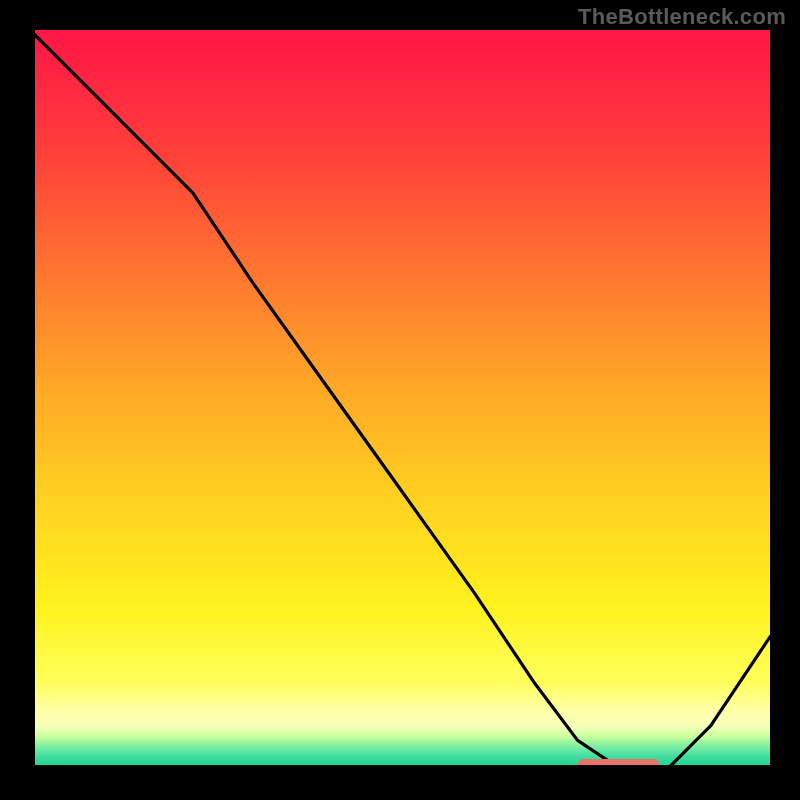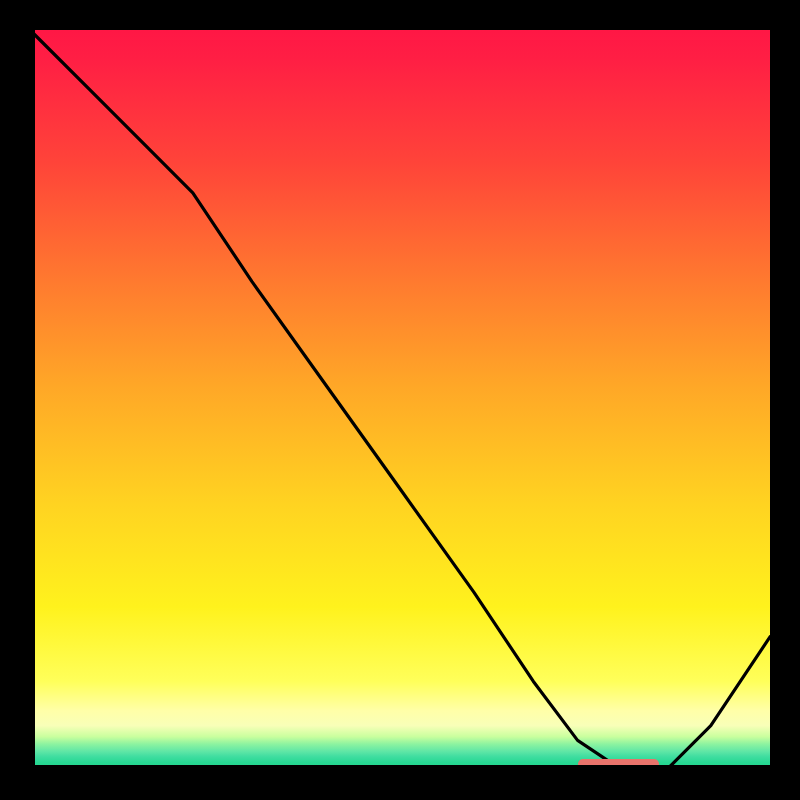--- a/index.html
+++ b/index.html
@@ -98,20 +98,21 @@
     height: 10px;
     border-radius: 5px;
     background: #e8736b;
   }
 </style>
 </head>
 <body>
 
 <div class="frame">
 
+  <div class="watermark">TheBottleneck.com</div>
 
   <div class="plot-outer">
 
     <div class="plot-area"></div>
 
     <svg class="curve" viewBox="0 0 740 740" preserveAspectRatio="none">
       <path d="M0.0 0.0 L59.2 59.2 L118.4 118.4 L162.8 162.8 L222.0 251.6 L296.0 355.2 L370.0 458.8 L444.0 562.4 L503.2 651.2 L547.6 710.4 L592.0 740.0 L636.4 740.0 L680.8 695.6 L740.0 606.8" fill="none" stroke="#000000" stroke-width="3.2" stroke-linejoin="round" stroke-linecap="round"></path>
     </svg>
 
     <div class="marker" style="left: 547.6px; width: 81.4px; top: 729.08px; background: rgb(232, 115, 107);"></div>

